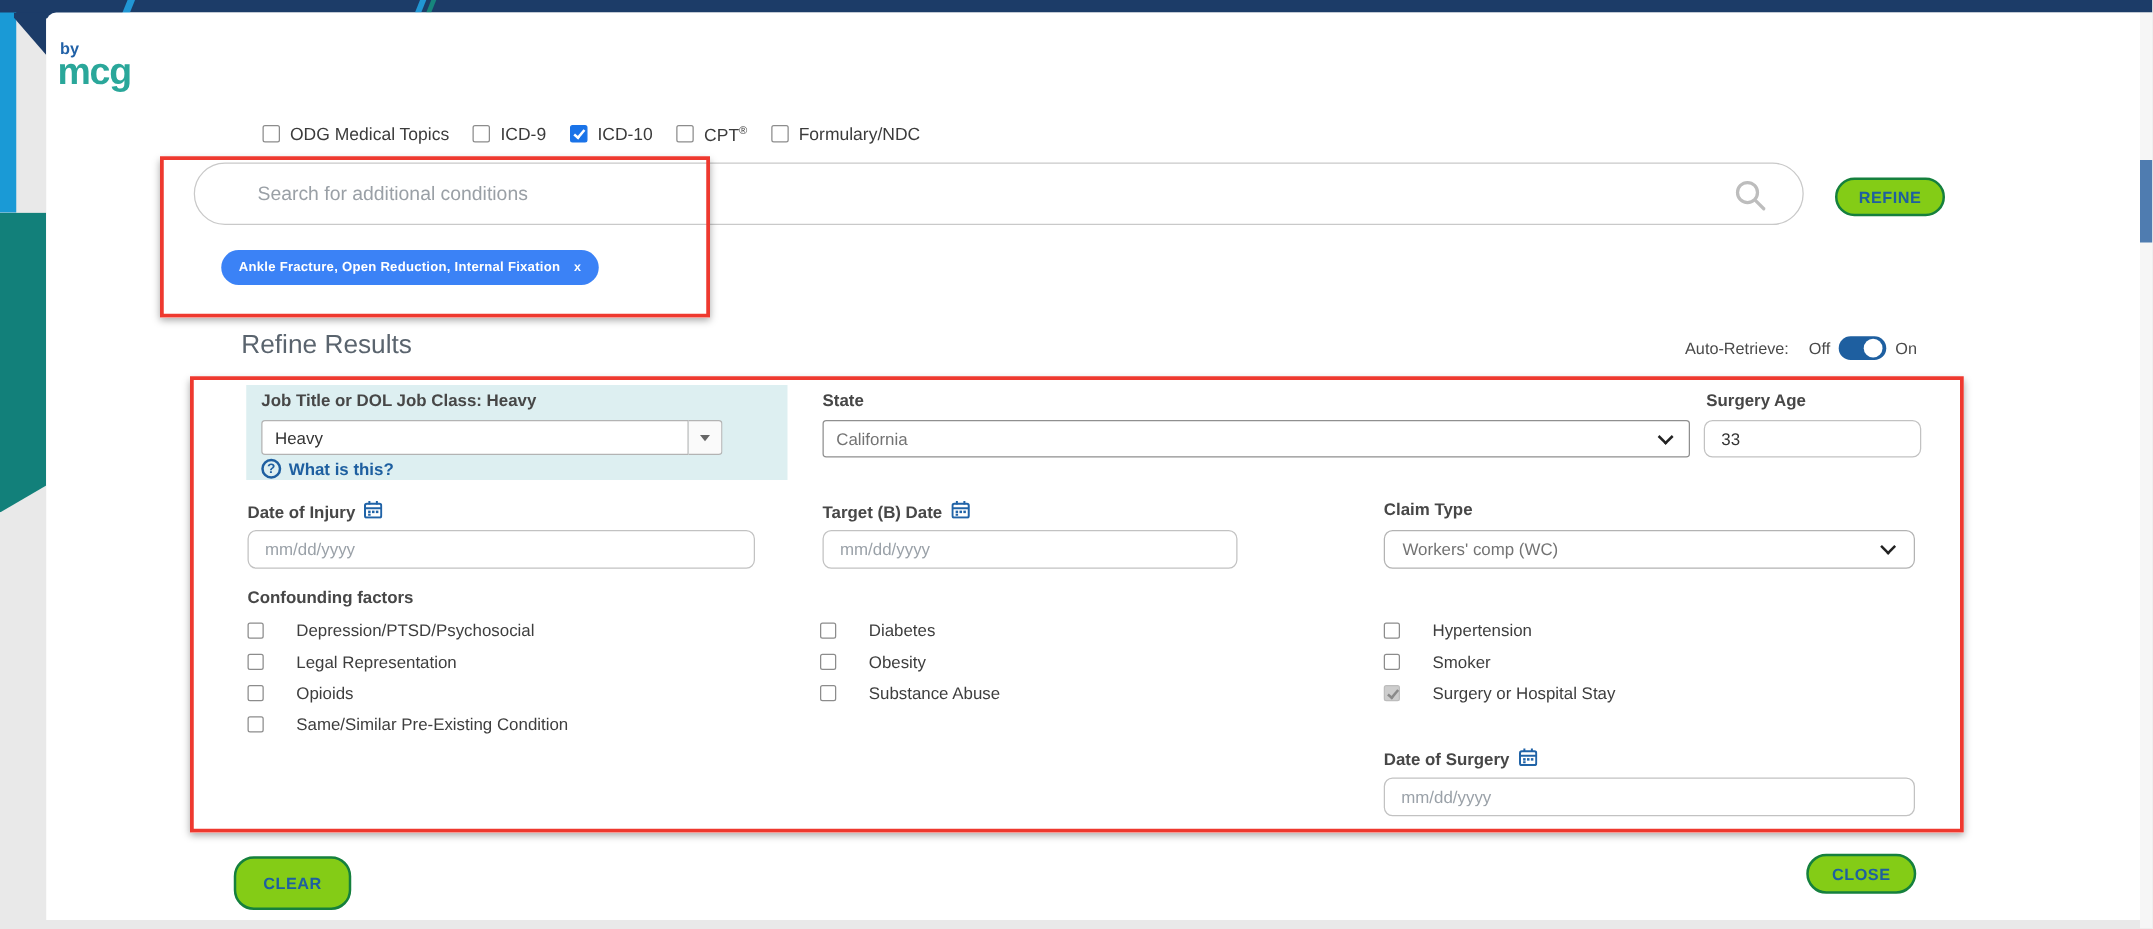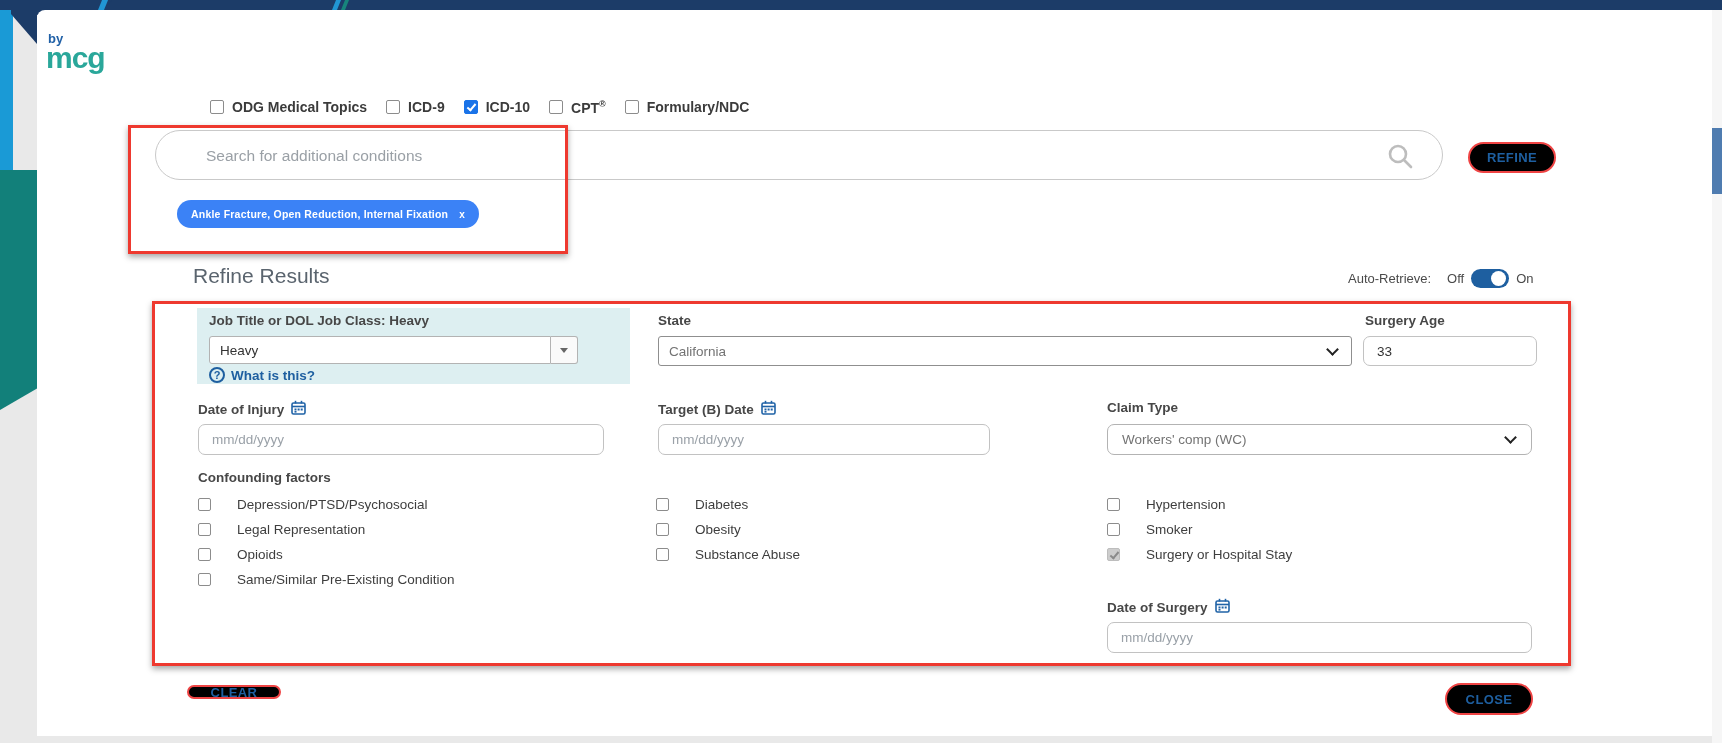--- a/index.html
+++ b/index.html
@@ -21,37 +21,37 @@
   
   .logo{position:absolute;left:42px;top:18px;display:flex;align-items:flex-start;}
   .logo-odg{font-size:58px;font-weight:bold;color:#2161a7;letter-spacing:-3px;line-height:1;}
   .logo-sub{display:flex;flex-direction:column;margin-left:4px;margin-top:14px;line-height:1;}
   .logo-by{font-size:13px;font-weight:bold;color:#2161a7;margin-left:2px;}
   .logo-mcg{font-size:30px;font-weight:bold;color:#2aa79a;letter-spacing:-1px;margin-top:-2px;}
 
   
   .scopes{position:absolute;left:210px;top:99px;display:flex;align-items:center;gap:19px;}
   .scope{display:flex;align-items:center;gap:8px;}
-  .scope-label{font-size:14px;font-weight:bold;color:#3b3b3b;}
+  .scope-label{font-size:14px;font-weight:normal;color:#3b3b3b;}
   .scope-label sup{font-size:9px;}
 
   
   .cb{position:relative;width:13px;height:13px;border:1px solid #8c8c8c;border-radius:2px;background:#fff;box-sizing:border-box;flex:0 0 auto;}
   .cb-lg{width:14px;height:14px;}
   .cb.checked{background:#1a73e8;border-color:#1a73e8;}
   .cb.checked::after{content:"";position:absolute;left:4px;top:1px;width:3px;height:7px;border-right:2px solid #fff;border-bottom:2px solid #fff;transform:rotate(40deg);}
   .cb.checked.disabled{background:#cdcdcd;border-color:#bdbdbd;}
   .cb.checked.disabled::after{border-color:#8a8a8a;}
 
   
   .search-pill{position:absolute;left:155px;top:130px;width:1288px;height:50px;border:1px solid #c9c9c9;border-radius:25px;background:#fff;box-sizing:border-box;}
   .search-input{position:absolute;left:48px;top:1px;width:1180px;height:46px;border:none;outline:none;font-size:15.5px;color:#333;font-family:inherit;background:transparent;}
   .search-input::placeholder{color:#9aa0a6;}
   .search-icon{position:absolute;right:28px;top:11px;}
-  .btn{display:flex;align-items:center;justify-content:center;background:#000000;border:2px solid #ef4444;color:#1e5fa0;font-weight:bold;font-family:inherit;letter-spacing:0.4px;box-sizing:border-box;cursor:pointer;}
+  .btn{display:flex;align-items:center;justify-content:center;background:#84cc16;border:2px solid #15803d;color:#1e5fa0;font-weight:bold;font-family:inherit;letter-spacing:0.4px;box-sizing:border-box;cursor:pointer;}
   .refine-btn{position:absolute;left:1468px;top:142px;width:88px;height:31px;border-radius:16px;font-size:13px;}
   .chip{position:absolute;left:177px;top:200px;height:28px;display:inline-flex;align-items:center;background:#3b82f6;color:#fff;border-radius:14px;padding:0 14px;font-size:10.5px;font-weight:bold;letter-spacing:0.2px;}
   .chip-x{margin-left:11px;font-size:10px;cursor:pointer;}
 
   
   .anno{position:absolute;border:3px solid #ee392f;box-shadow:0 3px 6px rgba(0,0,0,0.35);pointer-events:none;}
   .anno1{left:128px;top:125px;width:434px;height:123px;}
   .anno2{left:152px;top:301px;width:1413px;height:359px;}
 
   
@@ -83,21 +83,21 @@
   .tinput{position:absolute;border:1px solid #c2c2c2;border-radius:7px;background:#fff;box-sizing:border-box;font-size:13.5px;color:#333;font-family:inherit;padding:0 0 0 13px;outline:none;}
   .tinput::placeholder{color:#9aa1a8;}
   .age-input{left:1363px;top:336px;width:174px;height:30px;}
   .doi-input{left:198px;top:424px;width:406px;height:31px;}
   .target-input{left:658px;top:424px;width:332px;height:31px;}
   .dos-input{left:1107px;top:622px;width:425px;height:31px;}
 
   .cf-item{position:absolute;display:flex;align-items:center;gap:26px;}
   .cf-label{font-size:13.5px;color:#3e3e3e;}
 
-  .clear-btn{position:absolute;left:187px;top:685px;width:94px;height:14px;border-radius:16px;font-size:13px;}
+  .clear-btn{position:absolute;left:187px;top:685px;width:94px;height:43px;border-radius:16px;font-size:13px;}
   .close-btn{position:absolute;left:1445px;top:683px;width:88px;height:32px;border-radius:16px;font-size:13px;}
 </style>
 </head>
 <body>
 
 <div class="page">
 
   <div class="topbar"></div>
   <div class="topbar-thick"></div>
   <div class="slash-a"></div>

